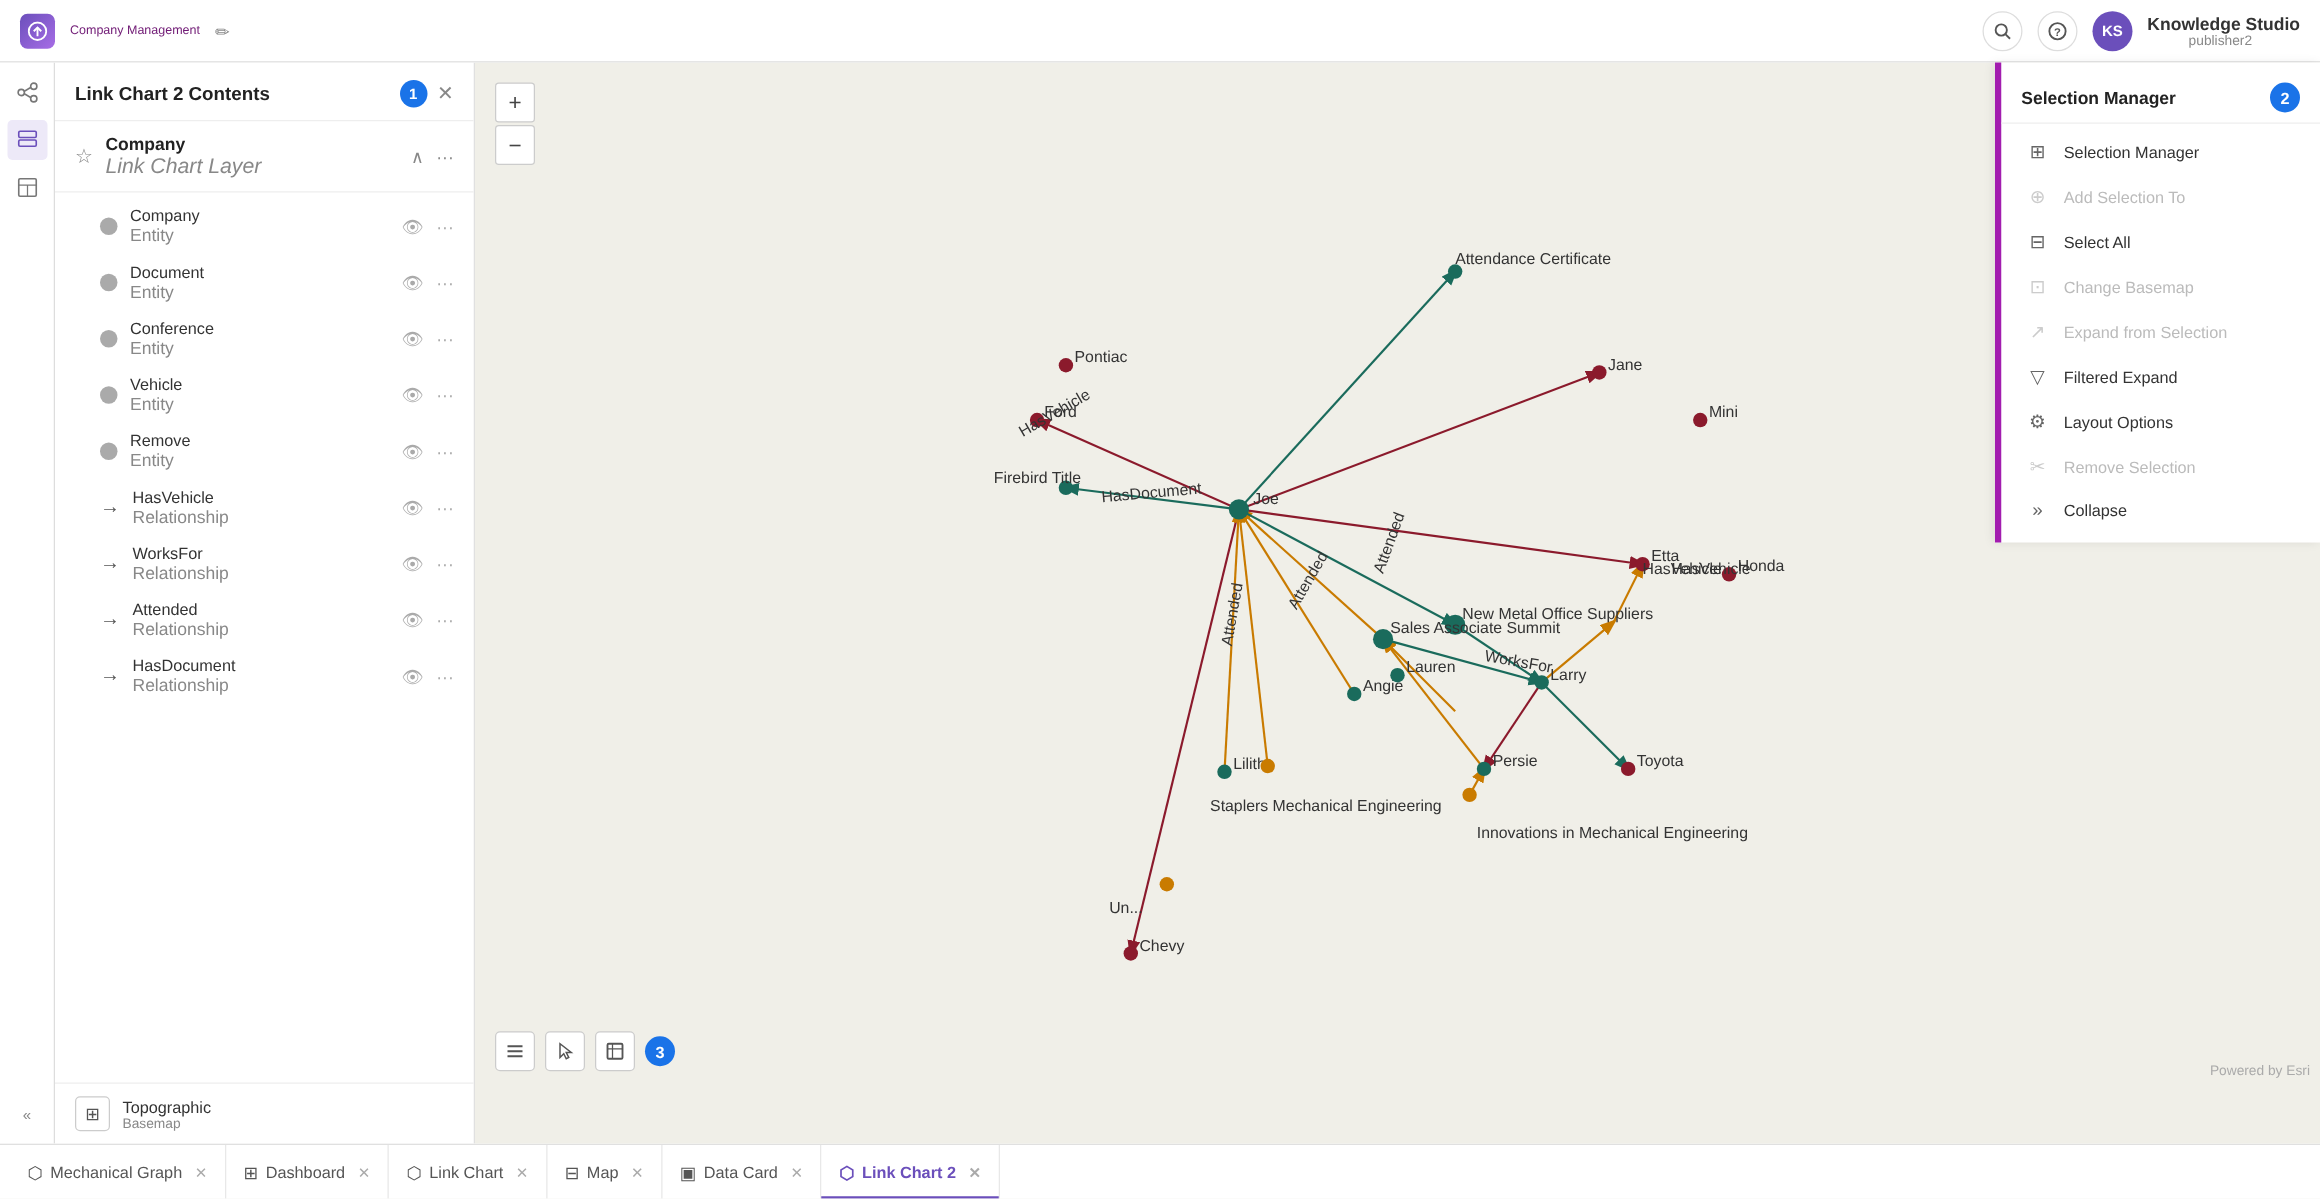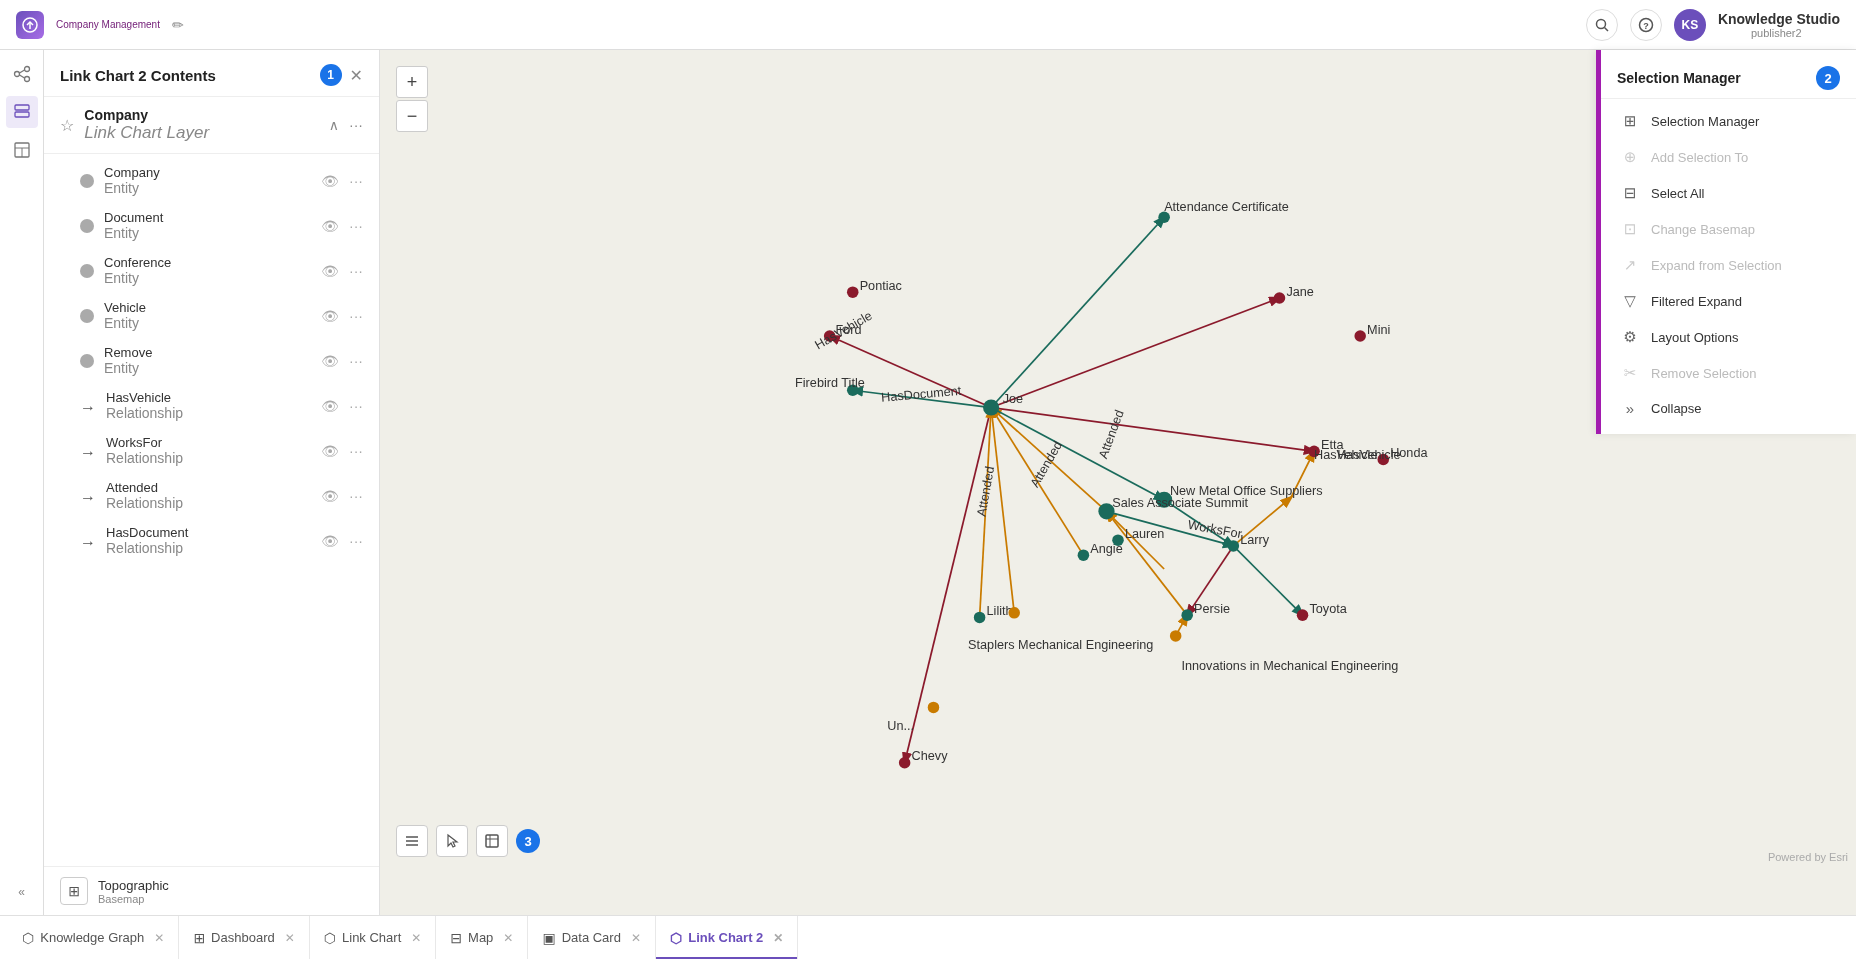--- a/index.html
+++ b/index.html
@@ -708,21 +708,21 @@
       <div class="menu-item">
       <span class="menu-item-icon">»</span>
       <span>Collapse</span>
     </div>
     </div>
 </div>
 
 <div class="tab-bar">
 <div class="tab-item">
       <span class="tab-icon">⬡</span>
-      <span>Knowledge Graph</span>
+      <span>Mechanical Graph</span>
       <span class="tab-close">✕</span>
     </div>
     <div class="tab-item">
       <span class="tab-icon">⊞</span>
       <span>Dashboard</span>
       <span class="tab-close">✕</span>
     </div>
     <div class="tab-item">
       <span class="tab-icon">⬡</span>
       <span>Link Chart</span>

